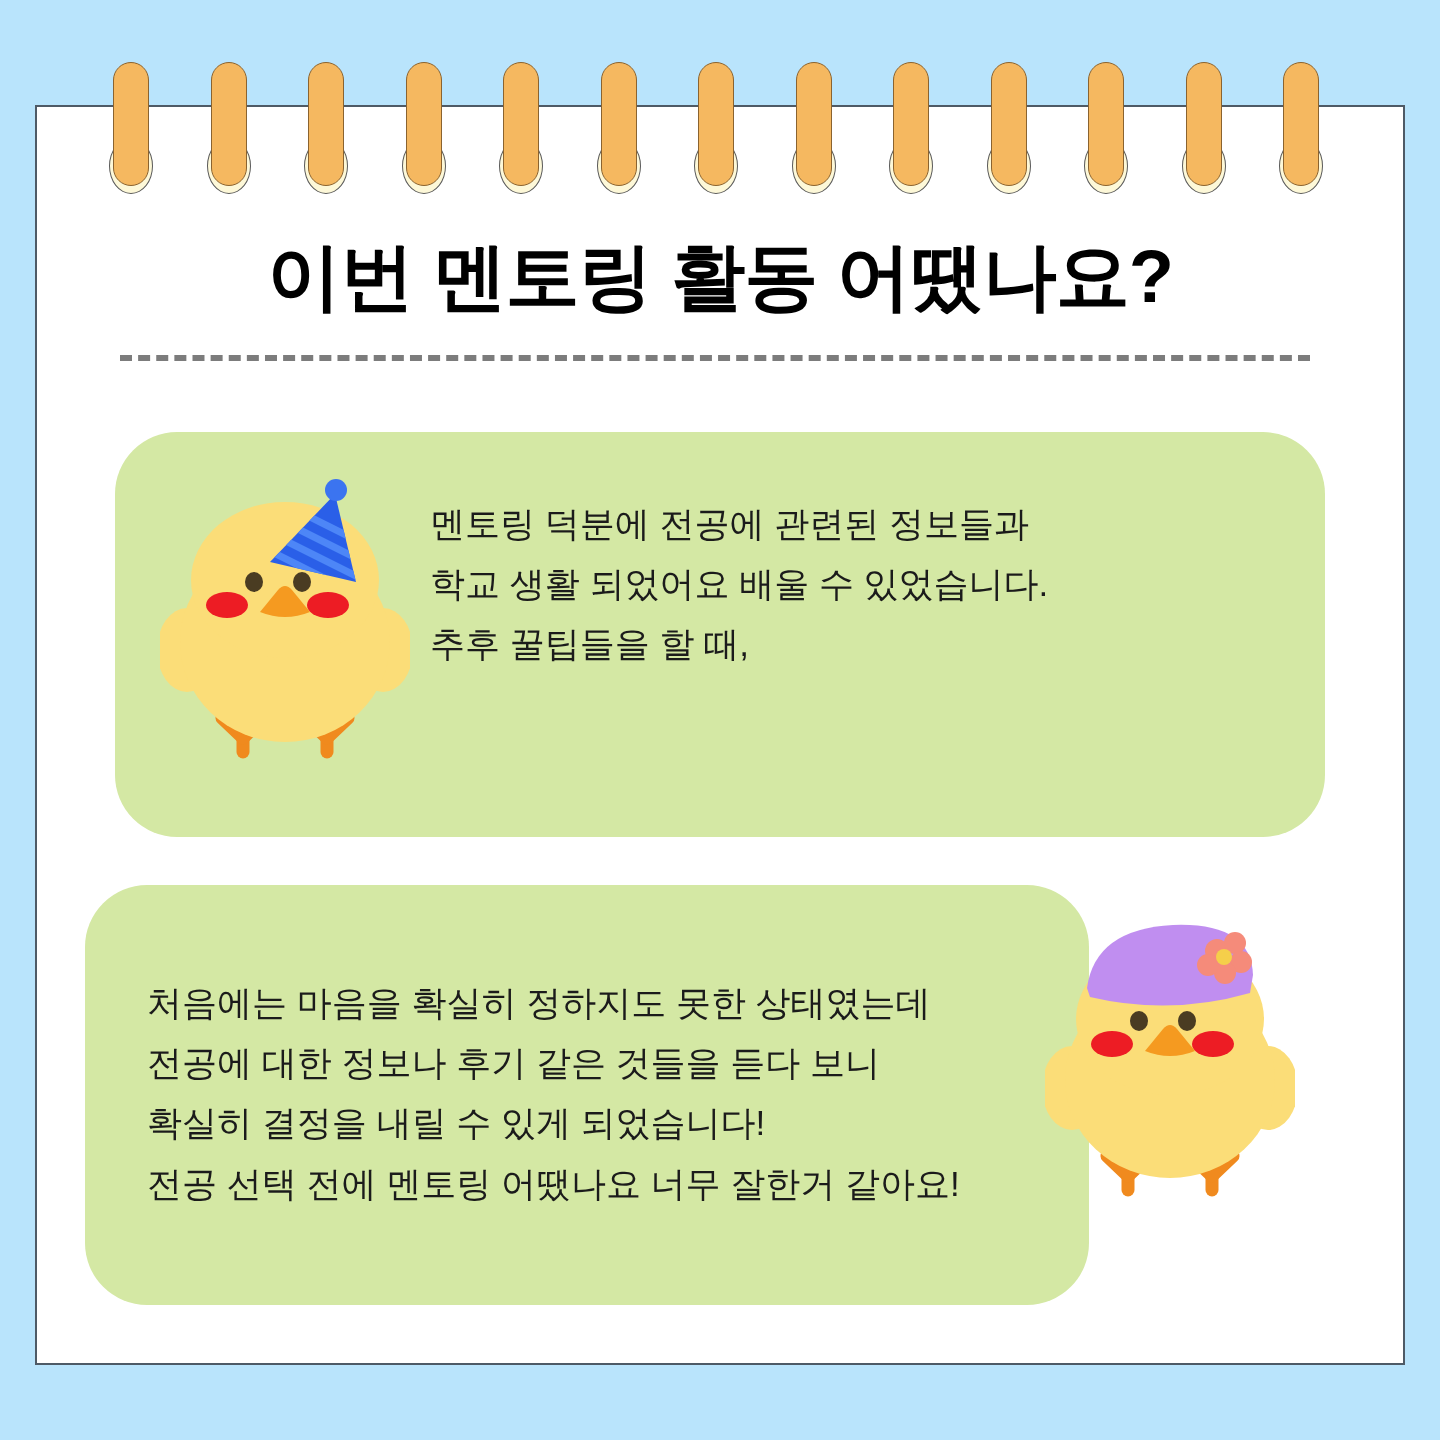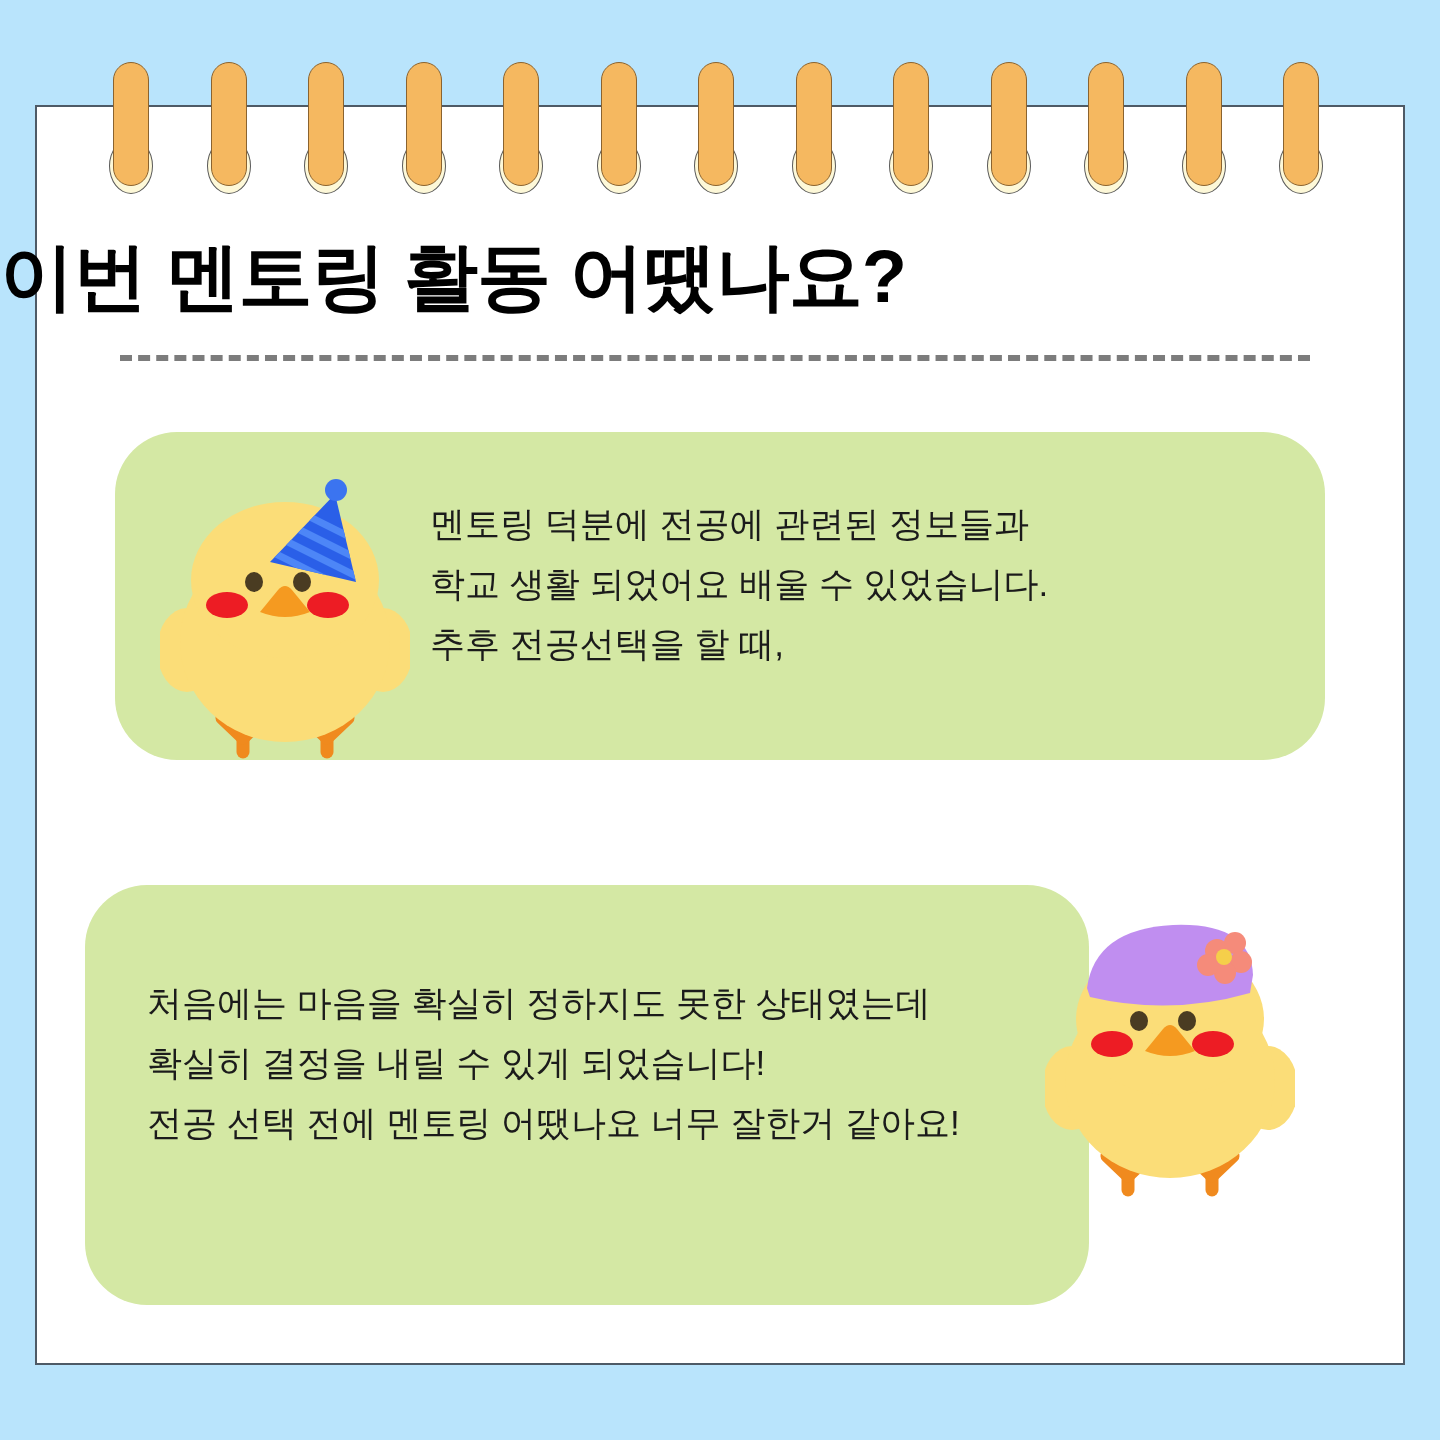--- a/index.html
+++ b/index.html
@@ -64,20 +64,21 @@
     border-radius: 18px;
     box-sizing: border-box;
   }
 
   
   .title {
     position: absolute;
     left: 0;
     top: 228px;
     width: 1440px;
+    text-align: center;
     font-size: 74px;
     font-weight: bold;
     color: #000000;
     letter-spacing: -1px;
     white-space: nowrap;
   }
 
   
   .divider {
     position: absolute;
@@ -91,21 +92,21 @@
   
   .card {
     position: absolute;
     background: #d4e8a4;
     border-radius: 62px;
   }
   .card-top {
     left: 115px;
     top: 432px;
     width: 1210px;
-    height: 328px;
+    height: 405px;
   }
   .card-bottom {
     left: 85px;
     top: 885px;
     width: 1004px;
     height: 420px;
   }
 
   .quote-text {
     position: absolute;
@@ -185,28 +186,29 @@
       <ellipse cx="67" cy="135" rx="21" ry="13" fill="#ed1c24"></ellipse>
       <ellipse cx="168" cy="135" rx="21" ry="13" fill="#ed1c24"></ellipse>
 
       <path d="M118 120 Q125 112 132 120 L150 142 Q125 152 100 142 Z" fill="#f59a20"></path>
     </svg>
   </div>
 
   <div class="quote-text quote-top">
     <div>멘토링 덕분에 전공에 관련된 정보들과</div>
     <div>학교 생활 되었어요 배울 수 있었습니다.</div>
-    <div>추후 전공선택을 할 때,</div>
+    <div>추후 꿀팁들을 할 때,</div>
   </div>
 </div>
 
 <div class="card card-bottom">
 
   <div class="quote-text quote-bottom">
     <div>처음에는 마음을 확실히 정하지도 못한 상태였는데</div>
+    <div>전공에 대한 정보나 후기 같은 것들을 듣다 보니</div>
     <div>확실히 결정을 내릴 수 있게 되었습니다!</div>
     <div>전공 선택 전에 멘토링 어땠나요 너무 잘한거 같아요!</div>
   </div>
 
   <div class="chick chick-2">
     <svg viewBox="0 0 250 300" width="250" height="300">
 
       <g stroke="#f08a1e" stroke-width="13" stroke-linecap="round" fill="none">
         <path d="M83 240 L83 277"></path>
           <path d="M62 243 L83 263"></path>

